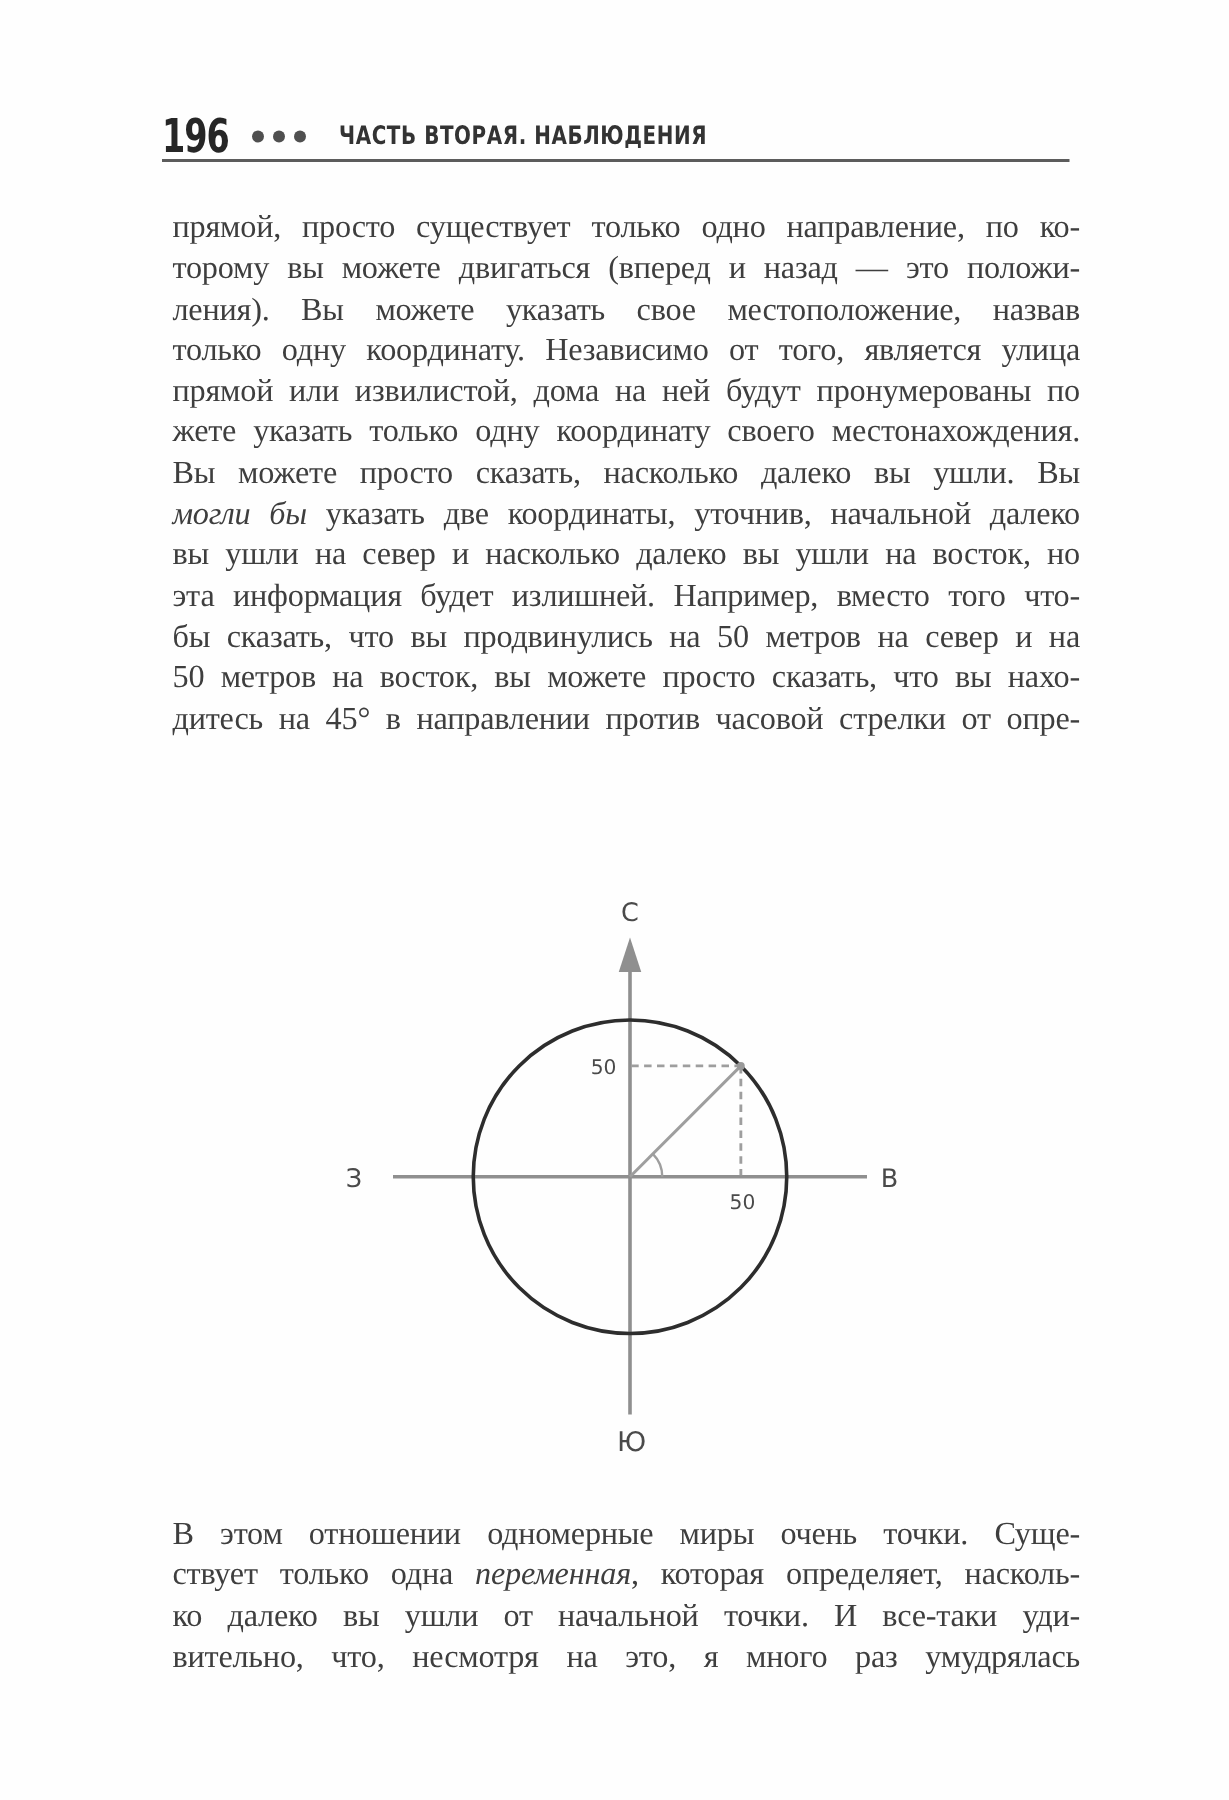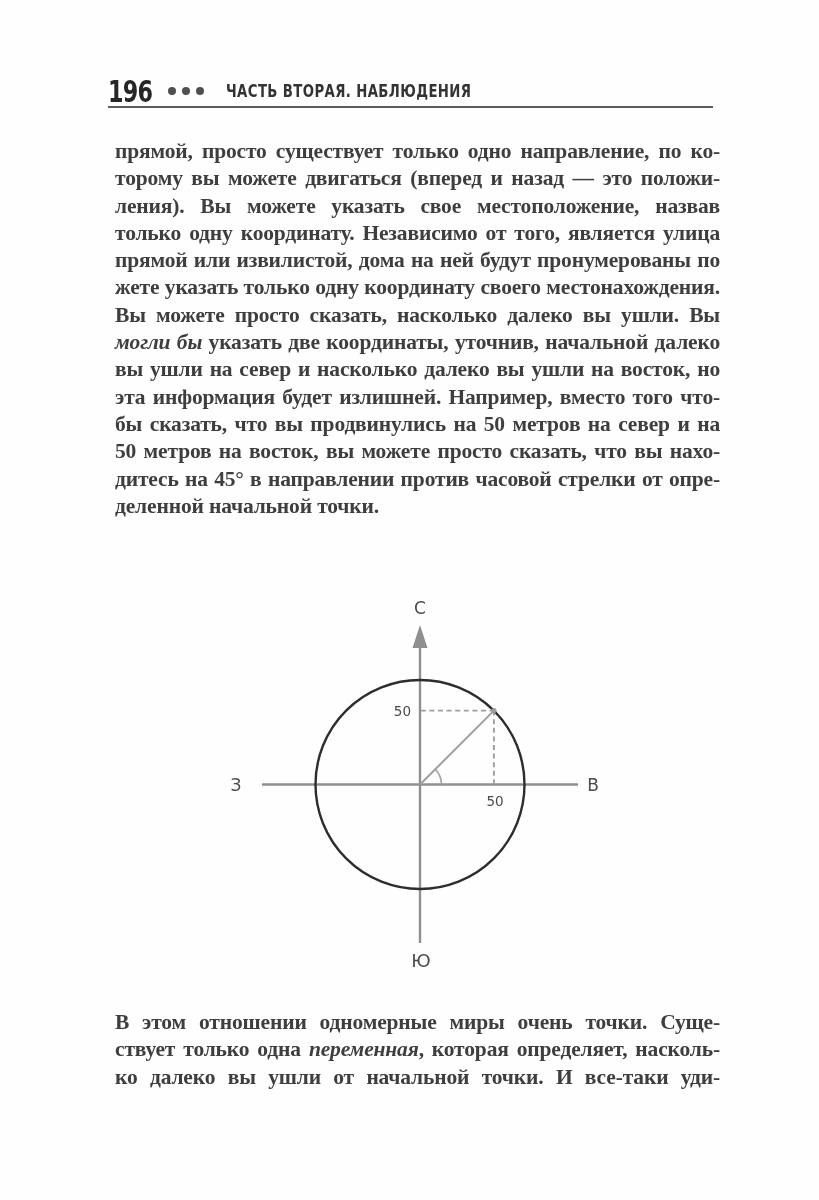--- a/index.html
+++ b/index.html
@@ -28,21 +28,21 @@
     white-space:nowrap;
   }
   .head-rule{position:absolute;left:108px;top:106px;width:605px;height:2.2px;background:#5c5c5c;}
 
   
   .para{
     position:absolute;left:115px;width:605px;
     font-size:21.5px;line-height:27.3px;color:#3e3e3e;
     letter-spacing:-0.15px;
   }
-  .para .line{text-align:justify;text-align-last:justify;white-space:nowrap;font-weight:bold;}
+  .para .line{text-align:justify;text-align-last:justify;white-space:nowrap;}
   .para .line.end{text-align-last:left;}
   .para .it{font-style:italic;}
   #para1{top:138px;}
   #para2{top:1009px;}
 
   
   .figure{position:absolute;left:0;top:595px;width:819px;height:395px;}
   .figure text{
     font-family:"DejaVu Sans","Liberation Sans",sans-serif;
     fill:#4a4a4a;
@@ -69,21 +69,20 @@
       <div class="line"><span>только одну координату. Независимо от того, является улица</span></div>
       <div class="line"><span>прямой или извилистой, дома на ней будут пронумерованы по</span></div>
       <div class="line"><span>жете указать только одну координату своего местонахождения.</span></div>
       <div class="line"><span>Вы можете просто сказать, насколько далеко вы ушли. Вы</span></div>
       <div class="line"><span class="it">могли бы</span><span> указать две координаты, уточнив, начальной далеко</span></div>
       <div class="line"><span>вы ушли на север и насколько далеко вы ушли на восток, но</span></div>
       <div class="line"><span>эта информация будет излишней. Например, вместо того что-</span></div>
       <div class="line"><span>бы сказать, что вы продвинулись на 50 метров на север и на</span></div>
       <div class="line"><span>50 метров на восток, вы можете просто сказать, что вы нахо-</span></div>
       <div class="line"><span>дитесь на 45° в направлении против часовой стрелки от опре-</span></div>
-      <div class="line end"><span>деленной начальной точки.</span></div>
     </div>
 
   <svg class="figure" viewBox="0 595 819 395">
 
     <line x1="262" y1="784.5" x2="578" y2="784.5" stroke="#8f8f8f" stroke-width="2.4"></line>
     <line x1="420" y1="943" x2="420" y2="644" stroke="#8f8f8f" stroke-width="2.4"></line>
     <polygon points="420,625 412.5,648 427.5,648" fill="#8f8f8f"></polygon>
 
     <circle cx="420" cy="784.5" r="104.5" fill="none" stroke="#2d2d2d" stroke-width="2.4"></circle>
 
@@ -99,15 +98,16 @@
     <text x="236" y="791" font-size="17" text-anchor="middle">З</text>
     <text x="593" y="791" font-size="17" text-anchor="middle">В</text>
     <text x="411" y="716" font-size="13.5" text-anchor="end">50</text>
     <text x="495" y="806" font-size="13.5" text-anchor="middle">50</text>
   </svg>
 
   <div id="para2" class="para">
       <div class="line"><span>В этом отношении одномерные миры очень точки. Суще-</span></div>
       <div class="line"><span>ствует только одна </span><span class="it">переменная</span><span>, которая определяет, насколь-</span></div>
       <div class="line"><span>ко далеко вы ушли от начальной точки. И все-таки уди-</span></div>
+      <div class="line"><span>вительно, что, несмотря на это, я много раз умудрялась</span></div>
     </div>
 
 </div>
 
 </body></html>

